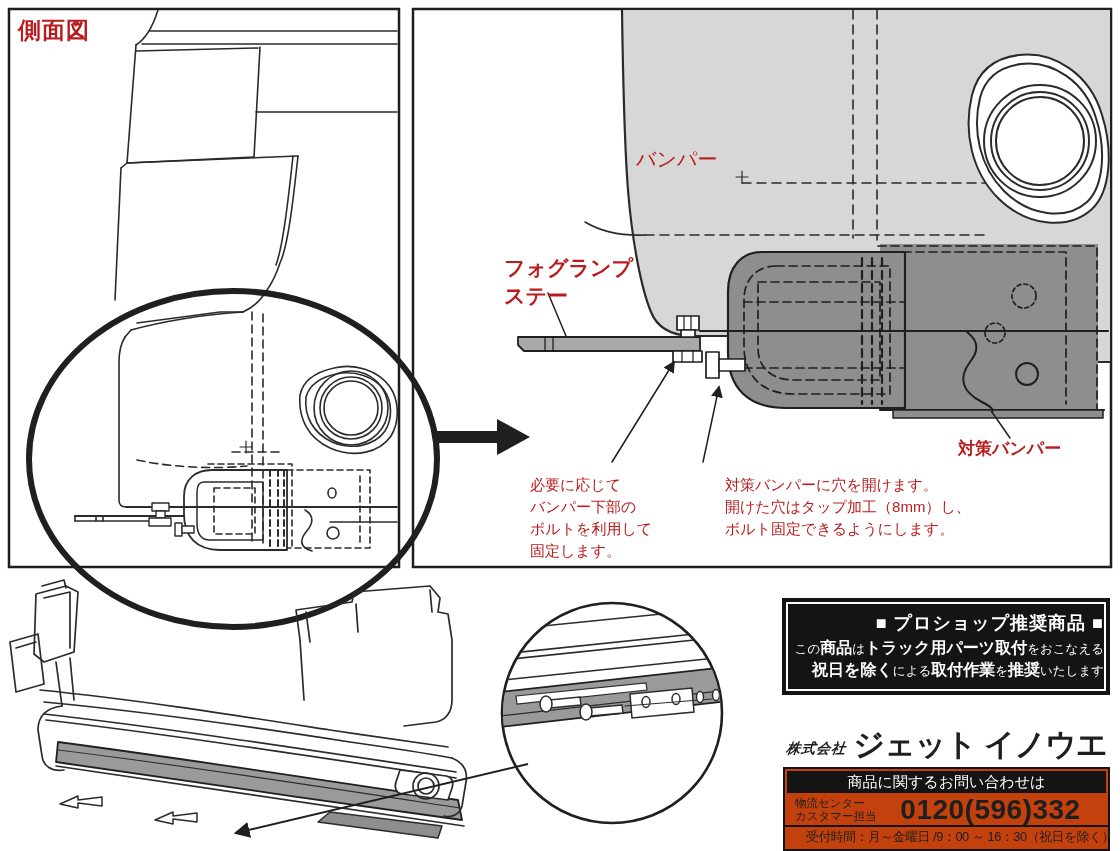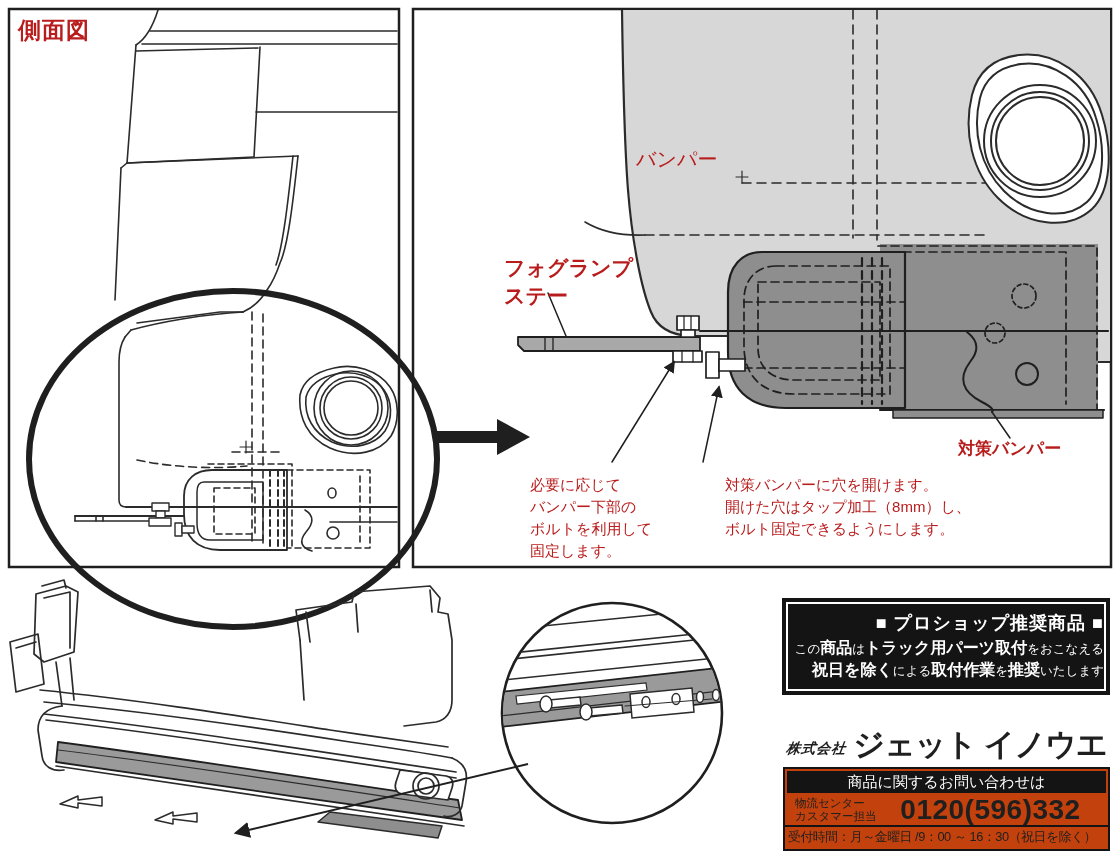--- a/index.html
+++ b/index.html
@@ -48,21 +48,21 @@
   .contact-header{
     background:#141414;color:#ffffff;text-align:center;font-size:15px;
     padding:2px 0;margin:2px;line-height:18px;
   }
   .contact-body{display:flex;align-items:center;padding:0 10px;}
   .contact-dept{font-size:11.5px;line-height:13px;white-space:pre-line;width:88px;}
   .contact-phone{flex:1;text-align:center;font-size:28px;font-weight:bold;
     letter-spacing:0.5px;line-height:30px;white-space:nowrap;}
   .contact-hours{
     border-top:2px solid #141414;font-size:12.8px;letter-spacing:-0.4px;
-    padding:2px 3px 3px;white-space:nowrap;
+    padding:2px 21px 3px;white-space:nowrap;
   }
 </style>
 </head>
 <body>
 
 <svg id="art" width="1120" height="851" viewBox="0 0 1120 851">
   <defs>
     <clipPath id="clipL">
         <rect x="10" y="10" width="388" height="556"></rect>
       </clipPath>

